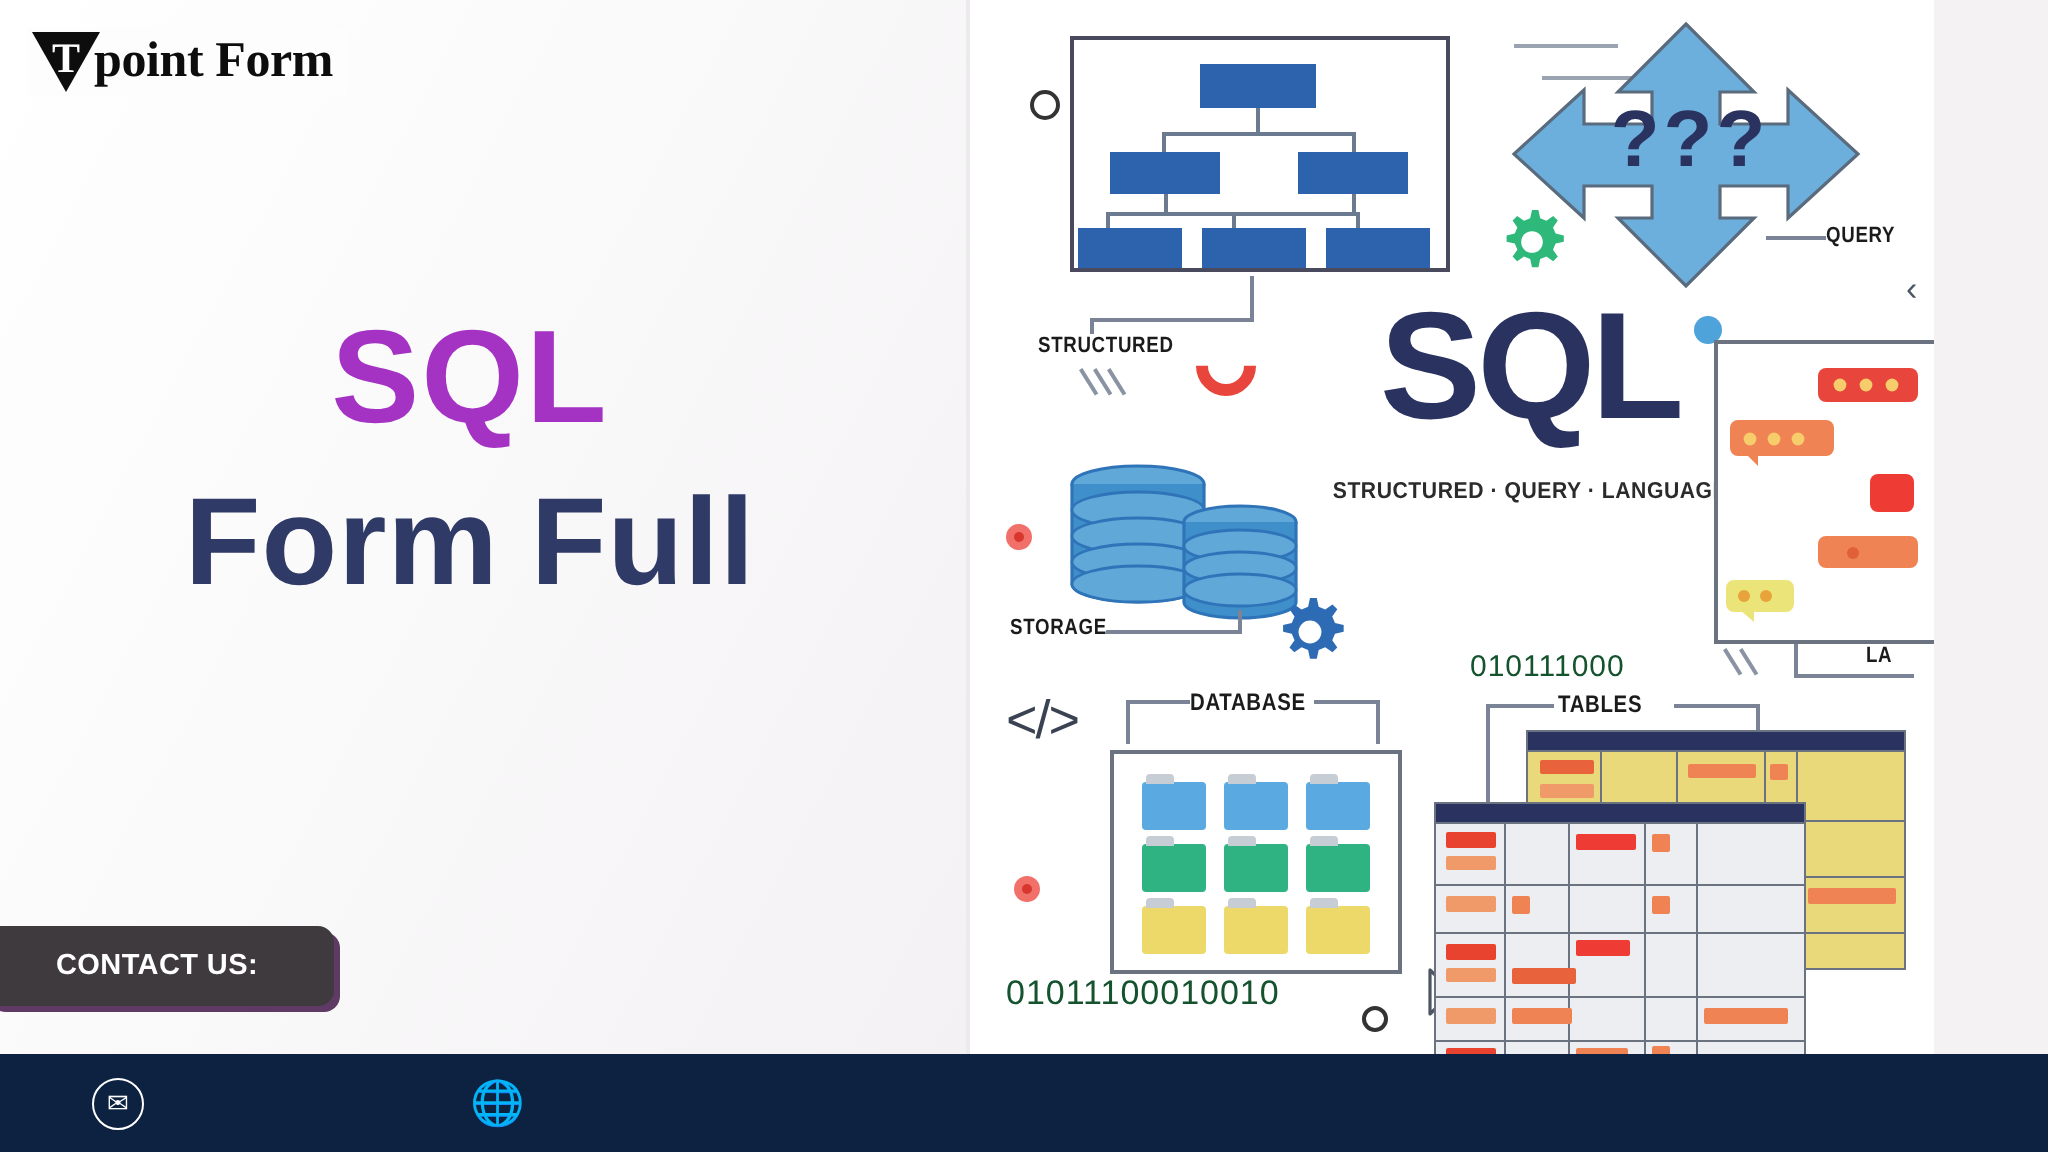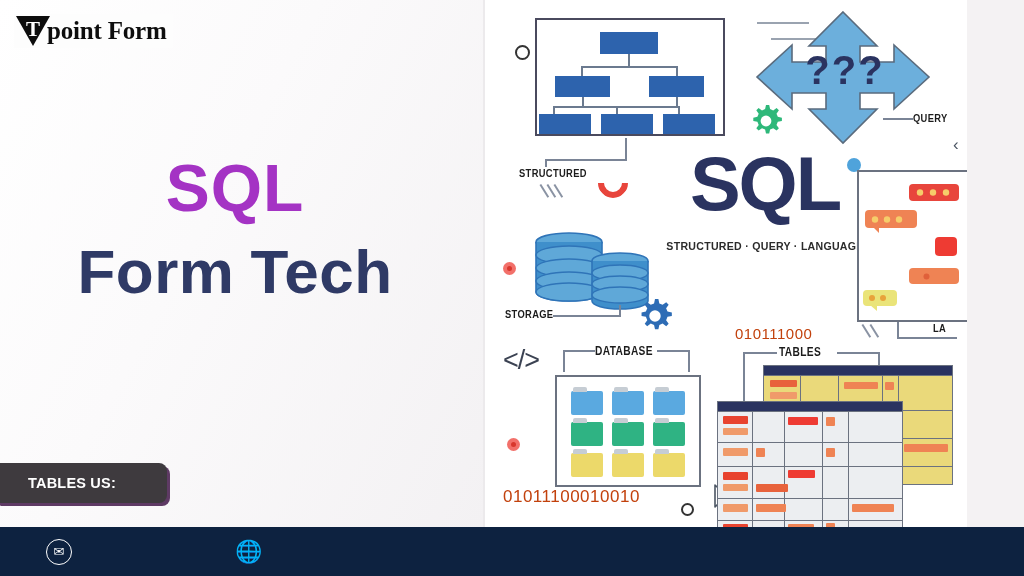--- a/index.html
+++ b/index.html
@@ -188,21 +188,21 @@
   
   .dbbox { left: 70px; top: 375px; width: 146px; height: 112px; border: 2.5px solid #6b7280; background: #fff; }
   .folder { position: absolute; border-radius: 2px; }
   .folder .tab { position: absolute; top: -4px; left: 2px; width: 14px; height: 5px; background: #c6cdd4; border-radius: 2px 2px 0 0; }
 
   .codesym {
     left: 18px; top: 345px; font-size: 27px; font-weight: 400; color: #3b4252;
     font-family: "Liberation Sans", sans-serif; letter-spacing: -1px;
   }
   .binary {
-    font-size: 17px; font-weight: 400; color: #c2410c; letter-spacing: 0.5px;
+    font-size: 17px; font-weight: 400; color: #14532d; letter-spacing: 0.5px;
     font-family: "Liberation Sans", sans-serif;
   }
 
   
   .tbl { position: absolute; border: 1.6px solid #6b7280; }
   .tbl .hdr { position: absolute; left: 0; top: 0; width: 100%; height: 9px; background: #2a3360; }
   .cell-bar { position: absolute; border-radius: 1px; }
 
   
   .chatbox { left: 372px; top: 170px; width: 120px; height: 152px; border: 2px solid #6b7280; border-right: none; background: #fff; }
@@ -229,26 +229,26 @@
     <div class="logo-mark">
       <div class="tri"></div>
       <div class="tee">T</div>
     </div>
     <div class="logo-text">point Form</div>
   </div>
 
   <div class="headline">
     <div class="line-sql">SQL</div>
     <div class="line-full">
-      <span>Form</span><span class="gap"></span><span>Tech</span>
+      <span>Form</span><span class="gap"></span><span>Full</span>
     </div>
   </div>
 
   <div class="contact-badge">
-    <span>TABLES US:</span>
+    <span>CONTACT US:</span>
   </div>
 
   <div class="art">
     <div class="art-canvas">
 
       <div class="o-ring" style="left:30px; top:45px;"></div>
 
       <div class="thinline" style="left:272px; top:22px; width:52px;"></div>
       <div class="thinline" style="left:286px; top:38px; width:56px;"></div>
 

